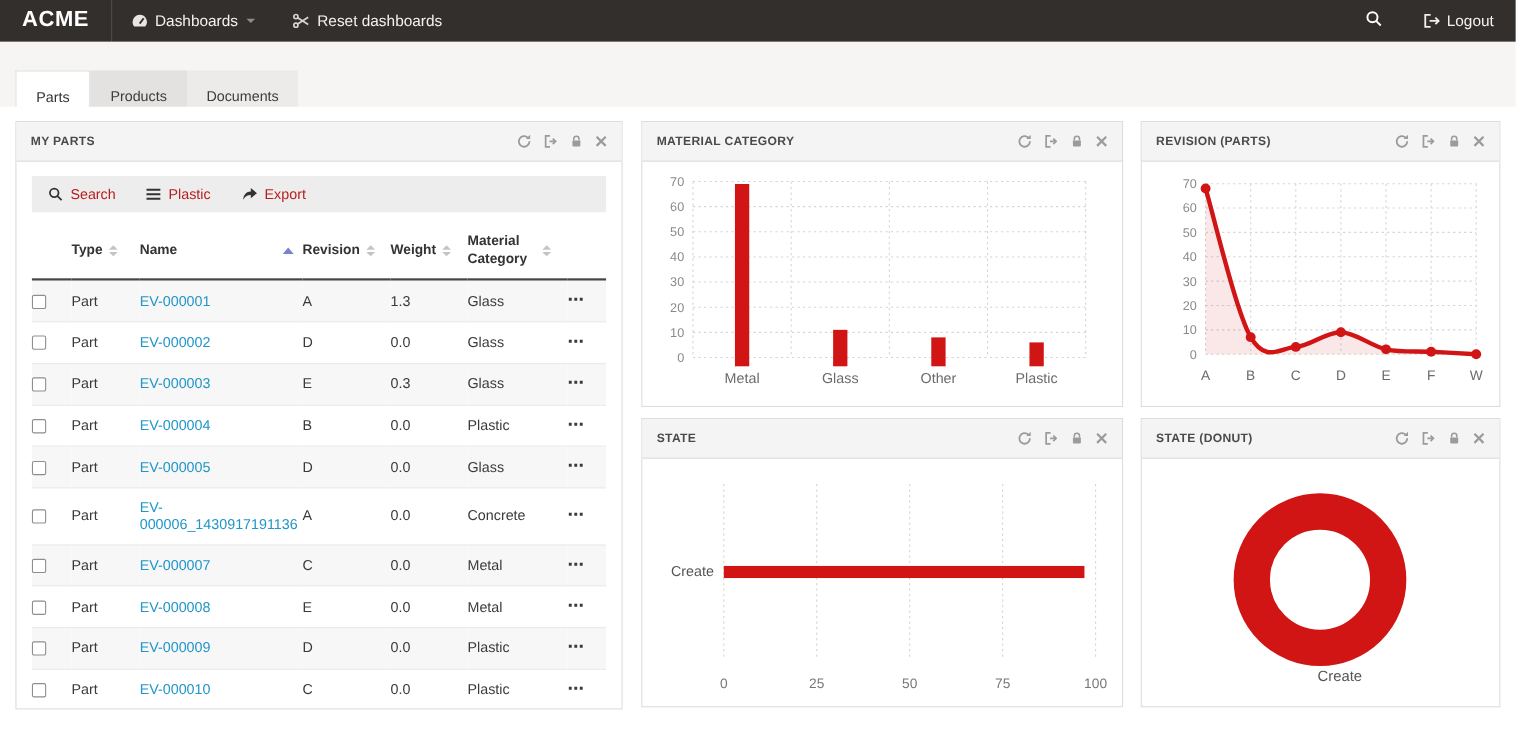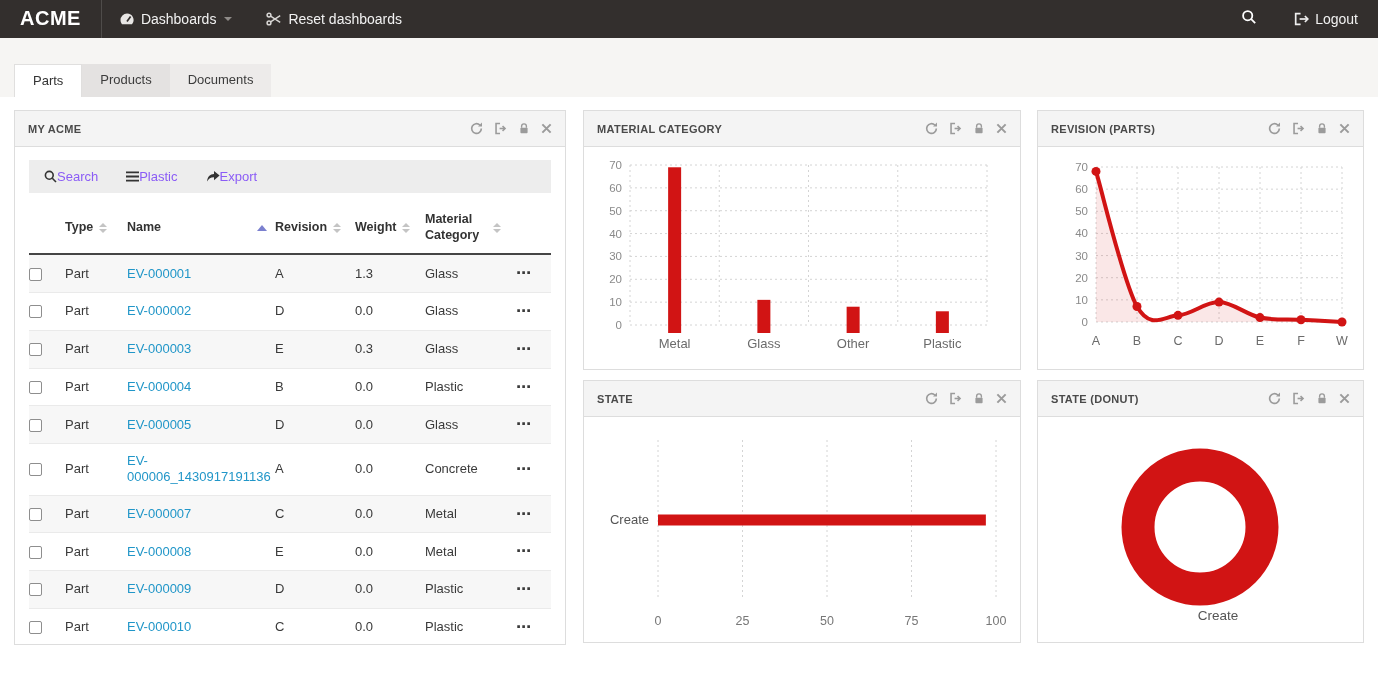--- a/index.html
+++ b/index.html
@@ -12,37 +12,37 @@
   .brand{font-size:20px;font-weight:bold;letter-spacing:.5px;padding:0 20px;height:38px;line-height:36px;border-right:1px solid rgba(255,255,255,.14)}
   .navitem{display:flex;align-items:center;gap:6px;padding:0 17px;height:38px;font-size:14px;color:#f2f2f2;cursor:pointer}
   .navitem svg{display:block}
   .caret{width:0;height:0;border-left:4px solid transparent;border-right:4px solid transparent;border-top:4px solid #8f8b88;margin-left:2px}
   .nav-right{margin-left:auto;display:flex;align-items:flex-end}
   .nav-search{padding:0 20px;height:38px;display:flex;align-items:center;cursor:pointer}
 
   
   .band{position:absolute;top:38px;left:0;right:0;height:59px;background:#f6f5f3}
   .tabs{position:absolute;left:14px;bottom:0;display:flex}
-  .tab{height:33px;line-height:32px;padding:0 18px;font-size:13px;color:#3c3c3c;cursor:pointer}
+  .tab{height:33px;line-height:32px;padding:8px 18px;font-size:13px;color:#3c3c3c;cursor:pointer}
   .tab.active{background:#fff;border:1px solid #e0dfde;border-bottom:none;color:#333}
   .tab.shade1{background:#e4e2e1}
   .tab.shade2{background:#edebea}
 
   
   .panel{position:absolute;background:#fff;border:1px solid #ddd}
   .phead{height:36px;background:#f4f4f4;border-bottom:1px solid #ddd;display:flex;align-items:center;padding:0 13px}
   .ptitle{font-size:11px;font-weight:bold;color:#4a4a4a;letter-spacing:.3px}
   .picons{margin-left:auto;display:flex;align-items:center;gap:11px}
   .picon{display:flex;align-items:center;cursor:pointer}
   .pbody{position:relative;width:100%;height:calc(100% - 36px);overflow:hidden}
   .chart{width:100%;height:100%}
 
   
   .toolbar{margin:13px 14px 9px;background:#ededed;height:33px;display:flex;align-items:center;padding:0 15px;gap:28px}
-  .tbtn{display:flex;align-items:center;font-size:13px;color:#8b5cf6;cursor:pointer}
+  .tbtn{display:flex;align-items:center;gap:7px;font-size:13px;color:#b91c1c;cursor:pointer}
   .tbtn svg{display:block}
   table{border-collapse:collapse;table-layout:fixed;width:522px;margin:0 14px;font-size:13px}
   col.c0{width:36px}col.c1{width:62px}col.c2{width:148px}col.c3{width:80px}col.c4{width:70px}col.c5{width:91px}col.c6{width:35px}
   th{font-weight:bold;text-align:left;padding:10px 4px 10px 0;border-bottom:2px solid #454545;color:#333;vertical-align:middle;font-size:12.5px;line-height:1.25}
   td{padding:9px 4px 9px 0;border-top:1px solid #eaeaea;color:#3a3a3a;vertical-align:middle;line-height:1.25;overflow-wrap:anywhere}
   tr.odd td{background:#f7f7f7}
   table{border-bottom:1px solid #eaeaea}
   a.plink{color:#2196c8;text-decoration:none;cursor:pointer}
   .cb{display:inline-block;width:13px;height:13px;border:1px solid #8e8e8e;border-radius:2px;background:#fff;vertical-align:middle;cursor:pointer}
   .dots{font-size:15px;font-weight:bold;color:#3a3a3a;cursor:pointer;letter-spacing:1px}
@@ -103,21 +103,21 @@
   <div class="band">
     <div class="tabs">
       <div class="tab active">Parts</div>
       <div class="tab shade1">Products</div>
       <div class="tab shade2">Documents</div>
     </div>
   </div>
 
   <div class="panel" style="left:14px;top:110px;width:552px;height:535px">
     <div class="phead">
-      <span class="ptitle">MY ACME</span>
+      <span class="ptitle">MY PARTS</span>
       <span class="picons">
         <span class="picon">
             <svg width="13" height="13" viewBox="0 0 14 14">
               <path d="M12.2 7A5.2 5.2 0 1 1 10.6 3.3" fill="none" stroke="#9b9b9b" stroke-width="1.8"></path>
               <path d="M12.9.6v4.2H8.7z" fill="#9b9b9b"></path>
             </svg>
           </span>
         <span class="picon">
             <svg width="13" height="13" viewBox="0 0 14 14">
               <path d="M6.5 1.6H2.2v10.8h4.3" fill="none" stroke="#9b9b9b" stroke-width="1.7"></path>

